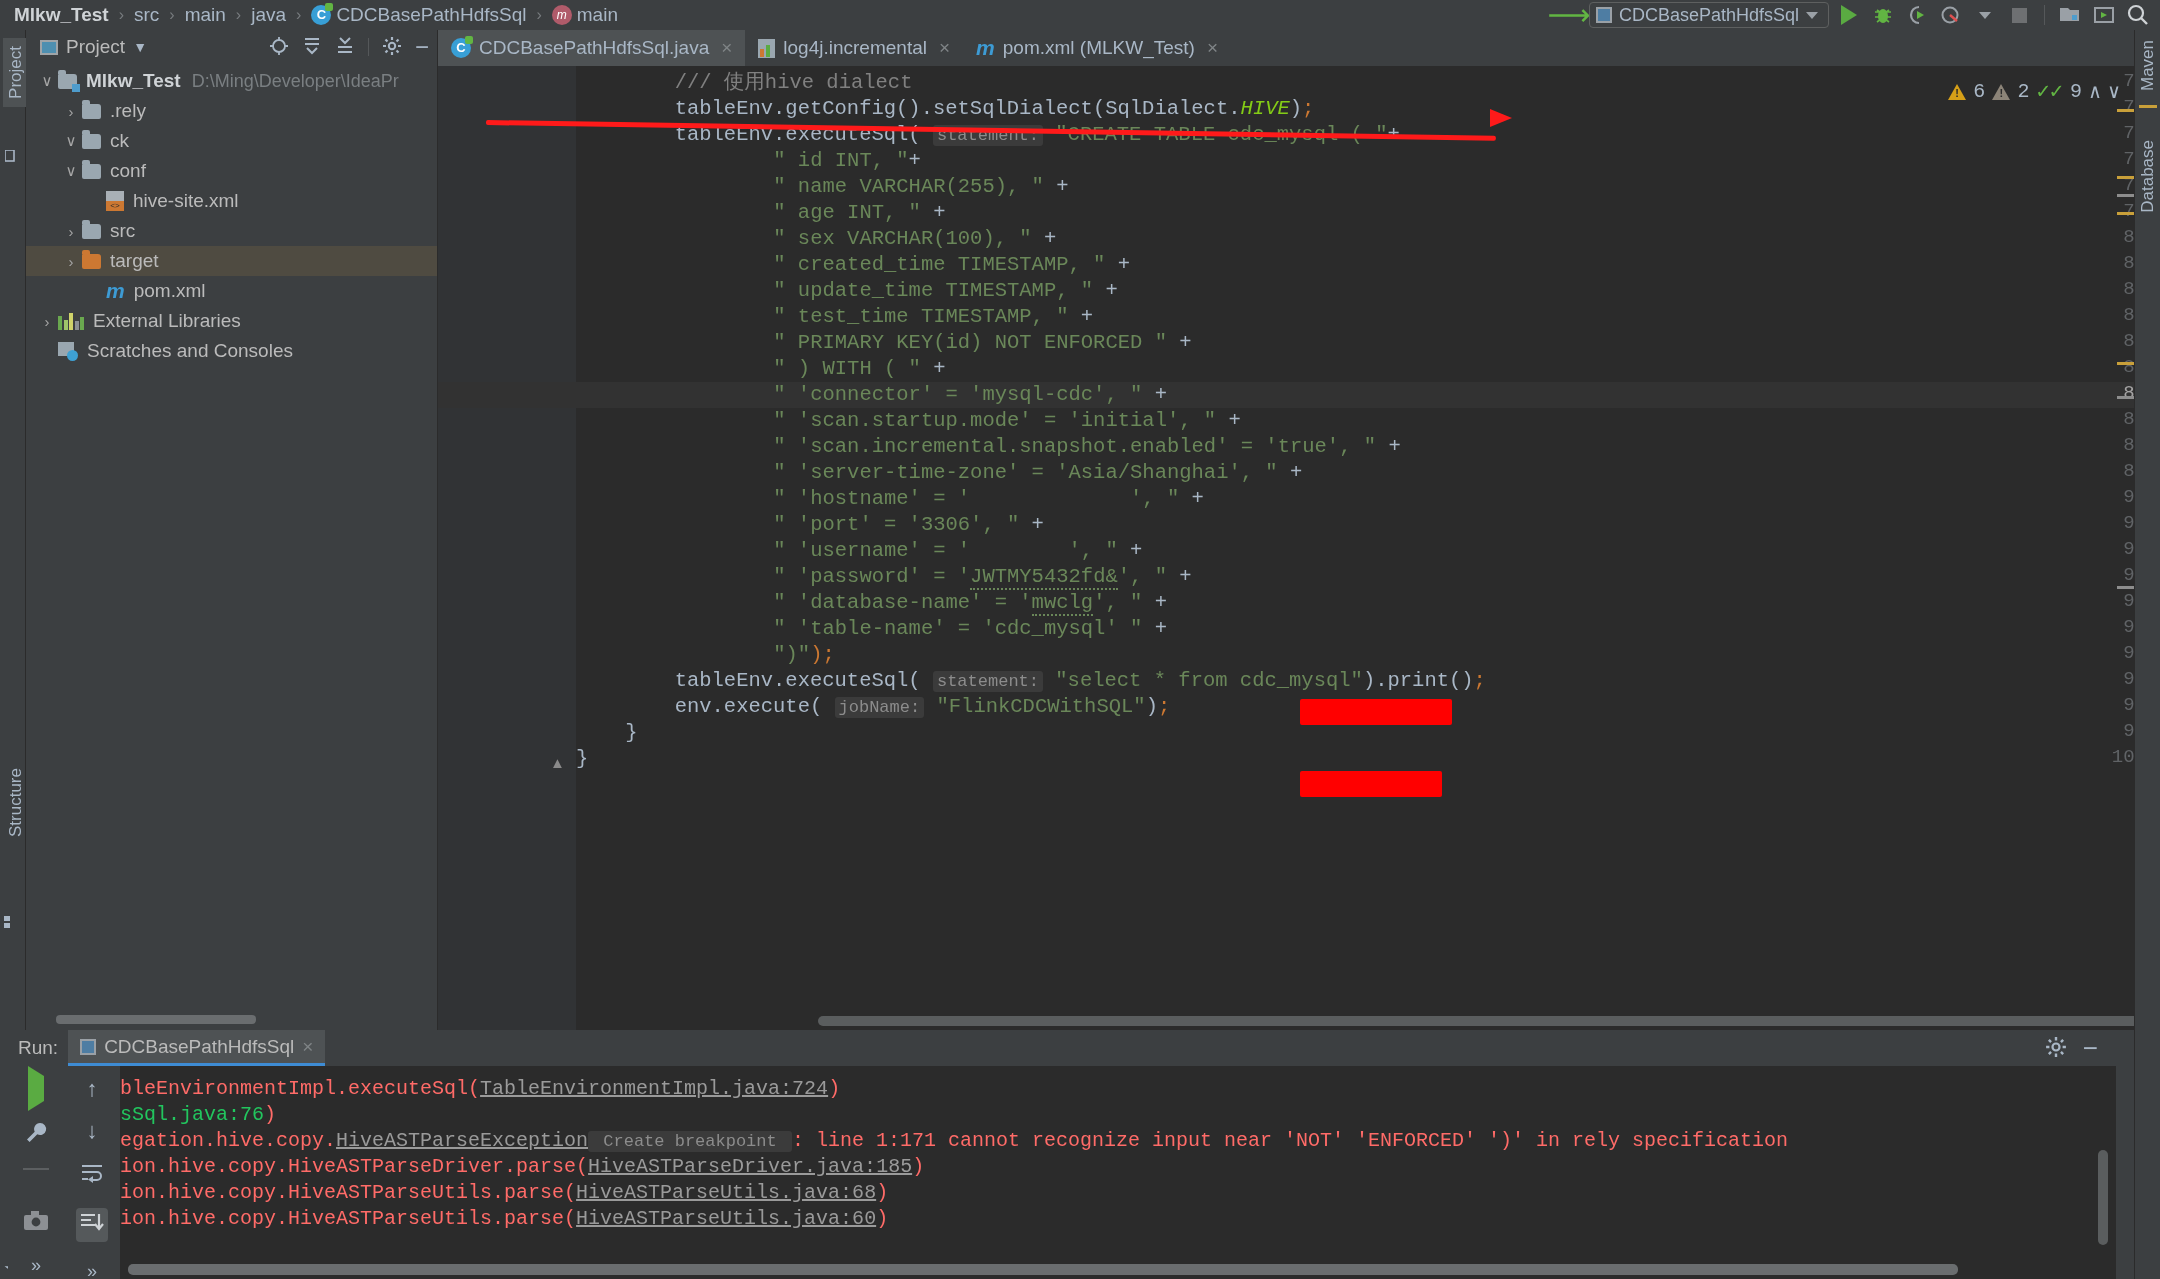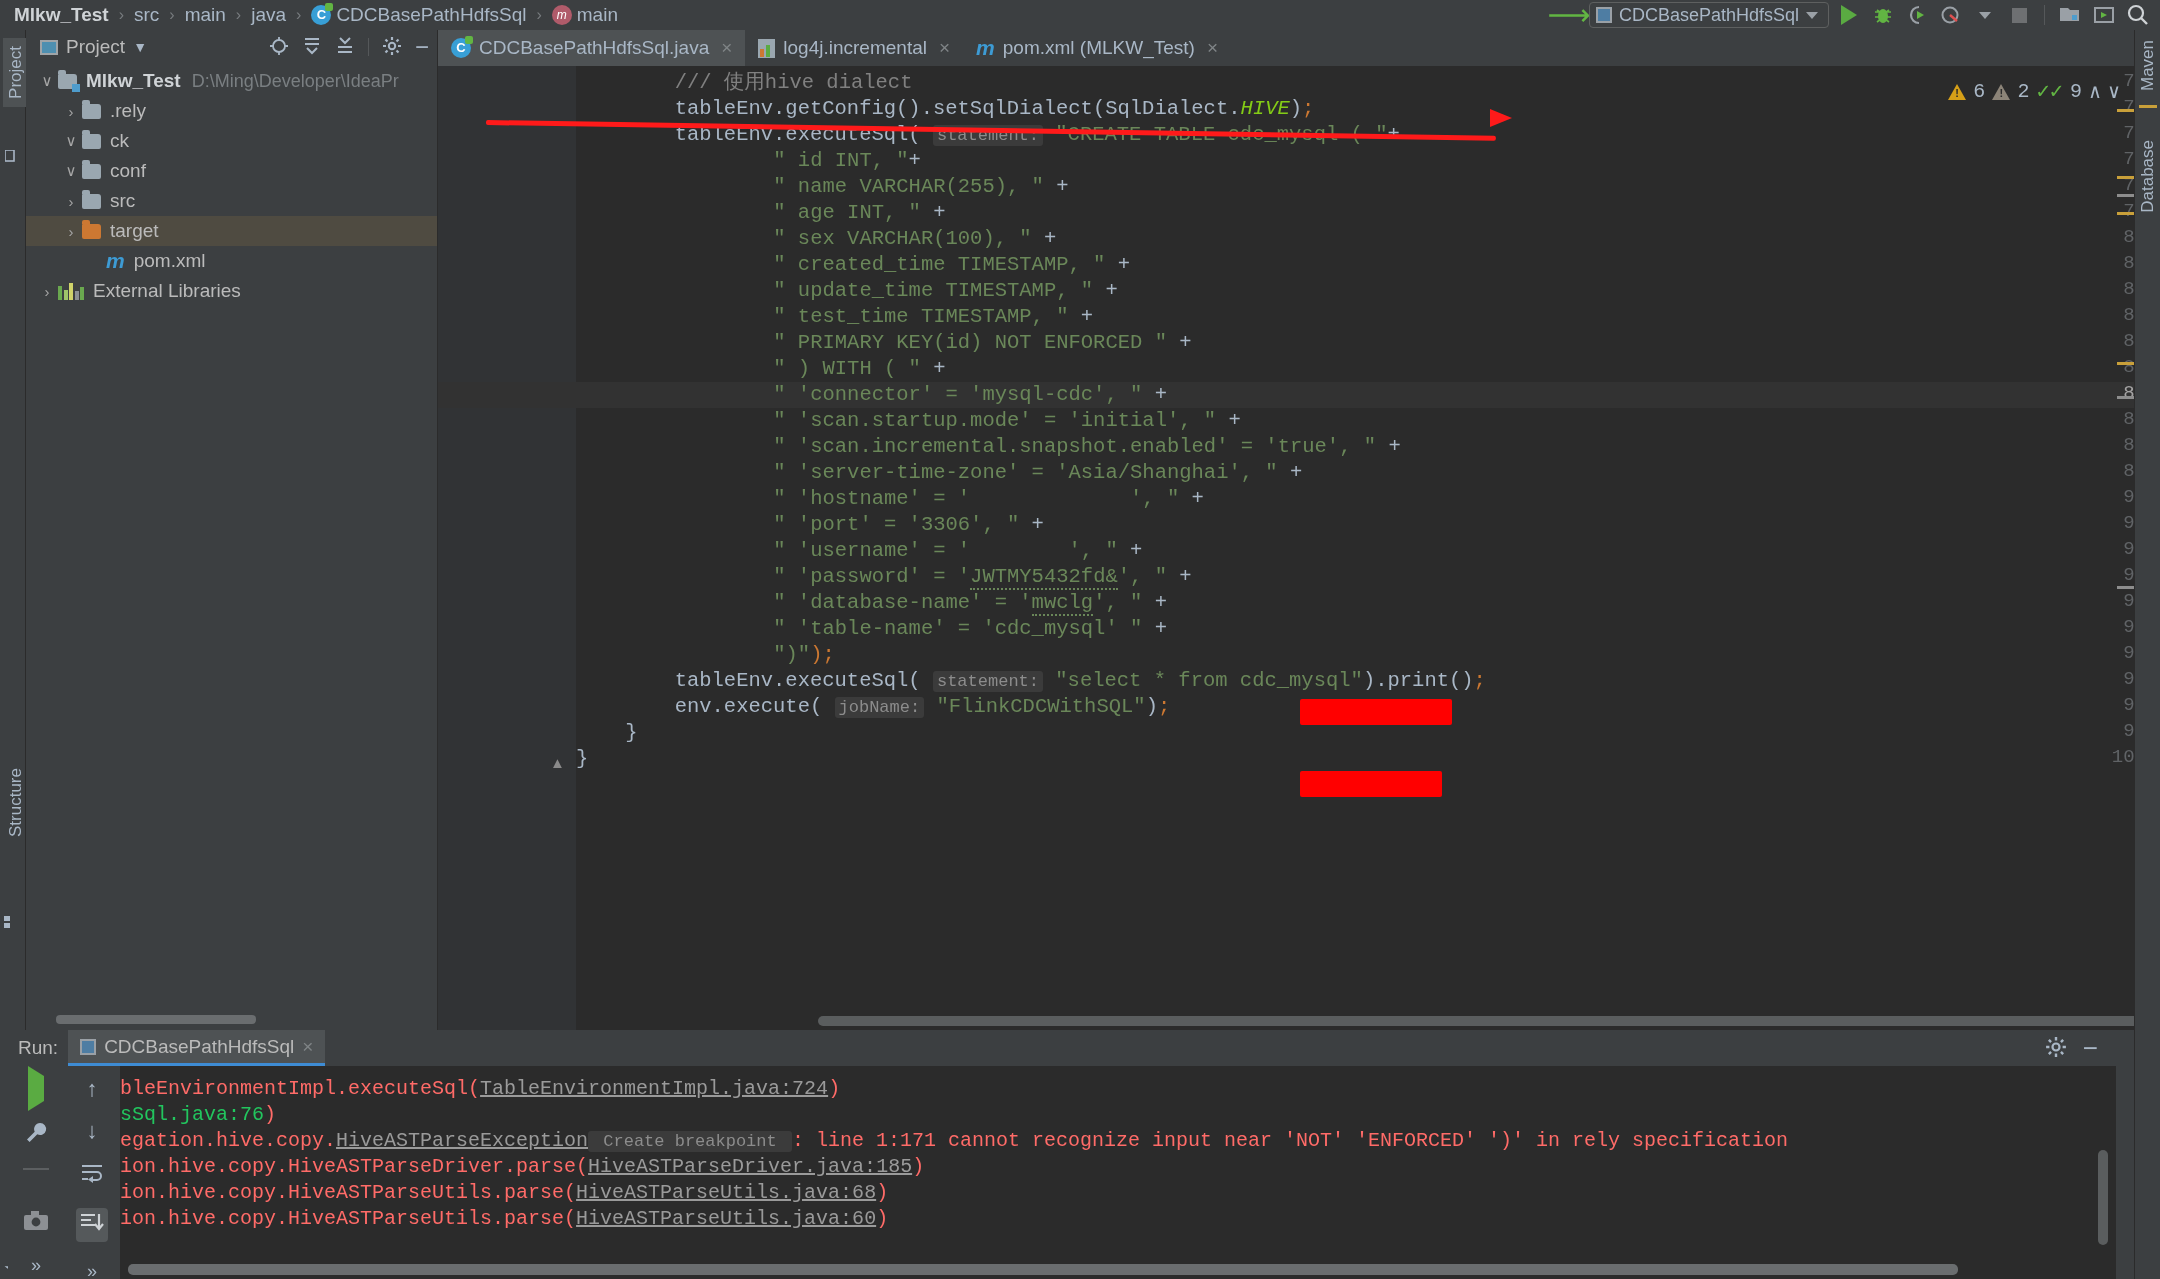--- a/index.html
+++ b/index.html
@@ -417,20 +417,25 @@
         <div class="trow" style="padding-left: 34px;">
           <span class="arrow">∨</span>
           <span class="folder"></span>
           <span class="tlabel">ck</span>
         </div>
         <div class="trow" style="padding-left: 34px;">
           <span class="arrow">∨</span>
           <span class="folder"></span>
           <span class="tlabel">conf</span>
         </div>
+        <div class="trow" style="padding-left: 58px;">
+          <span class="arrow"></span>
+          <span class="fileic xml"></span>
+          <span class="tlabel">hive-site.xml</span>
+        </div>
         <div class="trow" style="padding-left: 34px;">
           <span class="arrow">›</span>
           <span class="folder"></span>
           <span class="tlabel">src</span>
         </div>
         <div class="trow sel2" style="padding-left: 34px;">
           <span class="arrow">›</span>
           <span class="folder orange"></span>
           <span class="tlabel">target</span>
         </div>
@@ -442,20 +447,25 @@
         <div class="trow" style="padding-left: 10px;">
           <span class="arrow">›</span>
           <span class="libic">
             <i style="height: 14px; background: rgb(106, 168, 79);"></i>
             <i style="height: 10px; background: rgb(159, 196, 106);"></i>
             <i style="height: 17px; background: rgb(207, 211, 106);"></i>
             <i style="height: 9px; background: rgb(138, 143, 147);"></i>
             <i style="height: 13px; background: rgb(106, 168, 79);"></i>
           </span>
           <span class="tlabel">External Libraries</span>
+        </div>
+        <div class="trow" style="padding-left: 10px;">
+          <span class="arrow"></span>
+          <span class="scratchic"></span>
+          <span class="tlabel">Scratches and Consoles</span>
         </div>
       </div>
     <div class="proj-hscroll"></div>
   </div>
 
   <div class="tabs" id="editor-tabs">
       <div class="tab active">
         <span class="ic-class">C</span>
         <span>CDCBasePathHdfsSql.java</span>
         <span class="cross">×</span>

